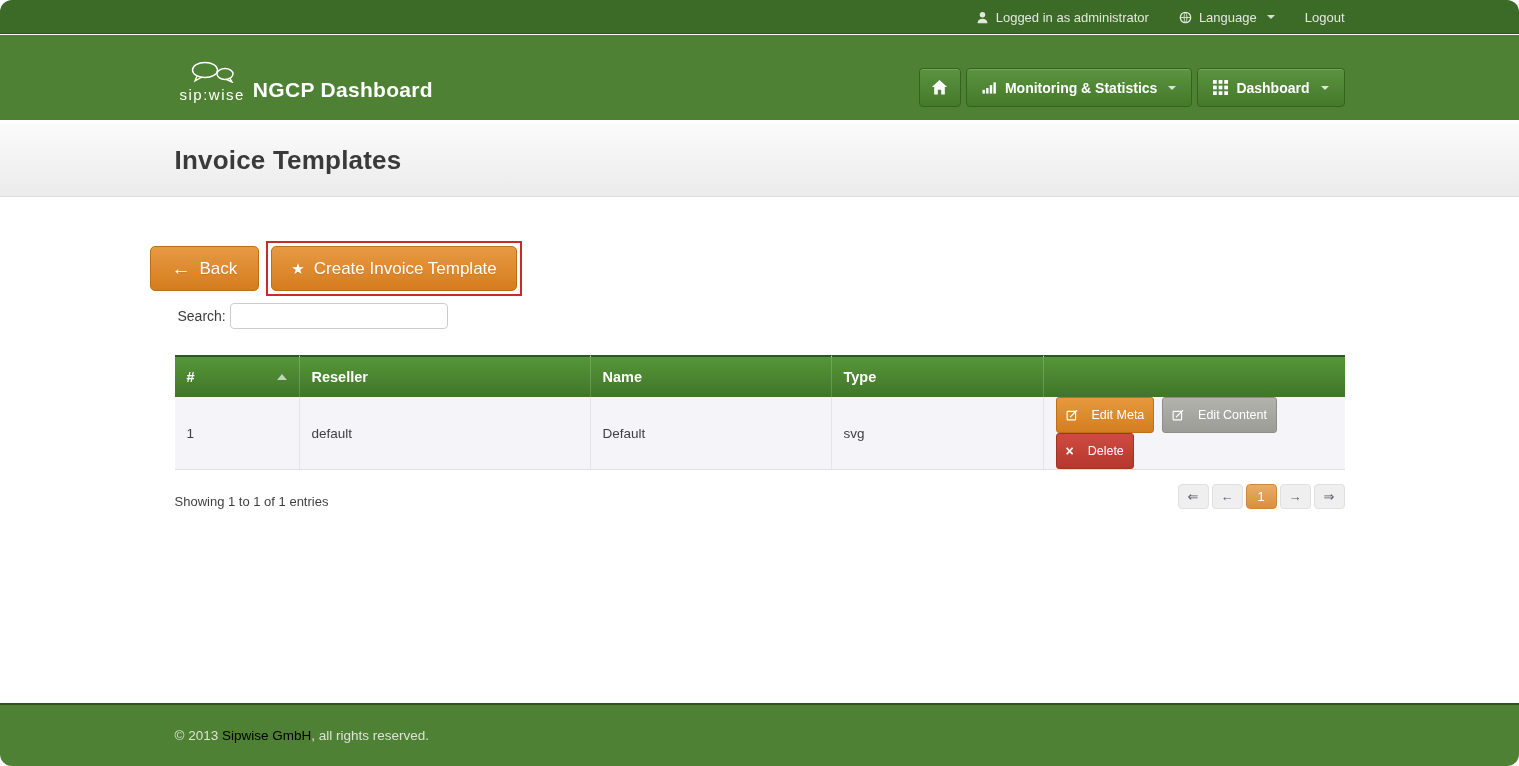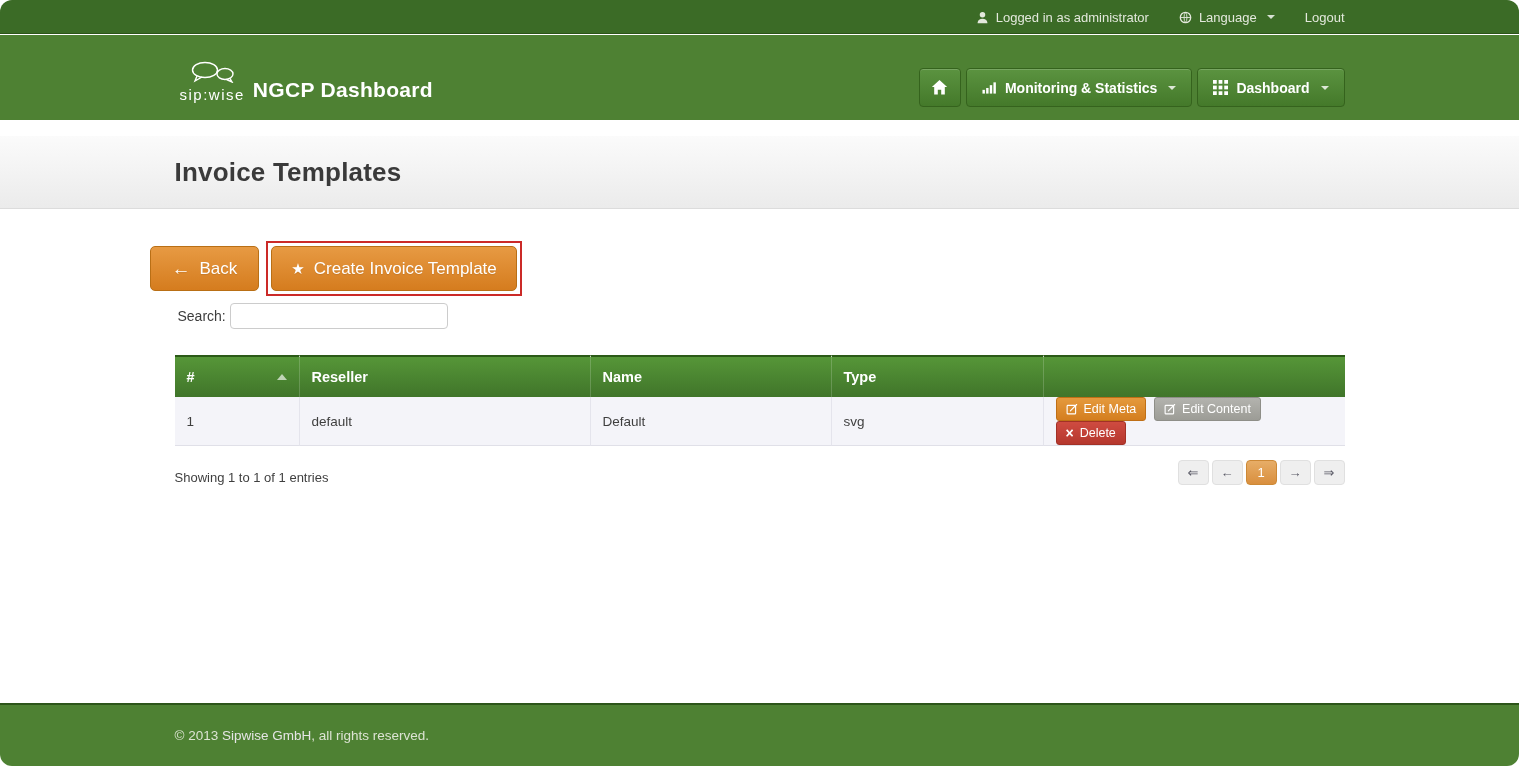--- a/index.html
+++ b/index.html
@@ -29,21 +29,21 @@
   .brand-name { font-size:21px; font-weight:bold; margin-left:8px; letter-spacing:.3px; }
   .nav { display:flex; align-items:flex-end; padding-bottom:13px; gap:5px; }
   .nav-btn { height:39px; display:flex; align-items:center; justify-content:center; gap:8px;
     padding:0 15px; background:linear-gradient(#5b9340,#44792a); border:1px solid #35631d;
     border-radius:4px; color:#fff; font-size:14px; font-weight:bold; cursor:pointer;
     box-shadow: inset 0 1px 0 rgba(255,255,255,.18); }
   .nav-btn.icon-only { width:42px; padding:0; }
   .nav-btn svg { display:block; }
 
   
-  .pagehead { position:absolute; top:136px; left:0; right:0; height:73px;
+  .pagehead { position:absolute; top:124px; left:0; right:0; height:73px;
     background:linear-gradient(#fbfbfb,#ebebeb); border-bottom:1px solid #dcdcdc; }
   .pagehead h1 { font-size:26px; font-weight:bold; color:#3a3a3a; line-height:73px; letter-spacing:.2px; }
 
   
   .main { position:absolute; top:194px; left:0; right:0; }
 
   .toolbar { margin-top:47px; margin-left:-25px; display:flex; align-items:center; }
   .btn-orange { display:inline-flex; align-items:center; gap:9px; color:#fff;
     background:linear-gradient(#e79a43,#d57c1e); border:1px solid #b96f15; border-radius:5px;
     font-size:17px; cursor:pointer; text-shadow:0 1px 1px rgba(0,0,0,.1); }
@@ -67,41 +67,41 @@
     color:#fff; font-size:14.5px; font-weight:bold; text-align:left; height:42px;
     padding:0 12px; border-right:1px solid rgba(255,255,255,.18); position:relative; cursor:pointer; }
   thead th:last-child { border-right:none; }
   .sort-asc { position:absolute; right:12px; top:50%; margin-top:-3px; width:0; height:0;
     border-left:5px solid transparent; border-right:5px solid transparent;
     border-bottom:6px solid rgba(255,255,255,.65); }
   tbody td { background:#f4f4f9; height:48px; padding:0 12px; font-size:13.5px; color:#3f3f3f;
     border-right:1px solid #e4e4ec; border-bottom:1px solid #e0e0e8; }
   tbody td:last-child { border-right:none; }
 
-  .btn-sm { display:inline-flex; align-items:center; gap:6px; height:24px; padding:0 9px;
+  .btn-sm { display:inline-flex; align-items:center; gap:14px; height:36px; padding:0 9px;
     border-radius:3px; color:#fff; font-size:12.5px; cursor:pointer; margin-right:4px; }
   .btn-sm svg { display:block; }
   .btn-meta { background:linear-gradient(#e59a3d,#d47e1f); border:1px solid #bf6f16; }
   .btn-content { background:linear-gradient(#b3b3ae,#9c9c96); border:1px solid #8e8e88; }
   .btn-delete { background:linear-gradient(#cf4b41,#b5372d); border:1px solid #a23126; }
   .glyph-x { font-size:14px; font-weight:bold; line-height:1; }
 
   .table-footer { margin-top:14px; display:flex; justify-content:space-between; align-items:flex-end; }
   .info-text { font-size:13px; color:#3f3f3f; }
   .pager { display:flex; gap:3px; }
   .page-btn { min-width:31px; height:25px; display:flex; align-items:center; justify-content:center;
     background:#efefef; border:1px solid #e0e0e0; border-radius:4px; color:#5a5a66;
     font-size:13px; cursor:pointer; }
   .page-btn.active { background:linear-gradient(#e7ad67,#d98f3e); border-color:#cd8936; color:#fff; }
 
   
   .footer { position:absolute; bottom:0; left:0; right:0; height:63px;
     background:#4e8133; border-top:2px solid #2d551a; }
   .footer .container { line-height:61px; font-size:13.5px; color:#dce3d3; }
-  .footer a { color:#e5e5e5; text-decoration:none; cursor:pointer; }
+  .footer a { color:#000000; text-decoration:none; cursor:pointer; }
 </style>
 </head>
 <body>
 
 <div class="viewport">
 
   <div class="topbar">
     <div class="container">
       <div class="topbar-item">
         <span>

